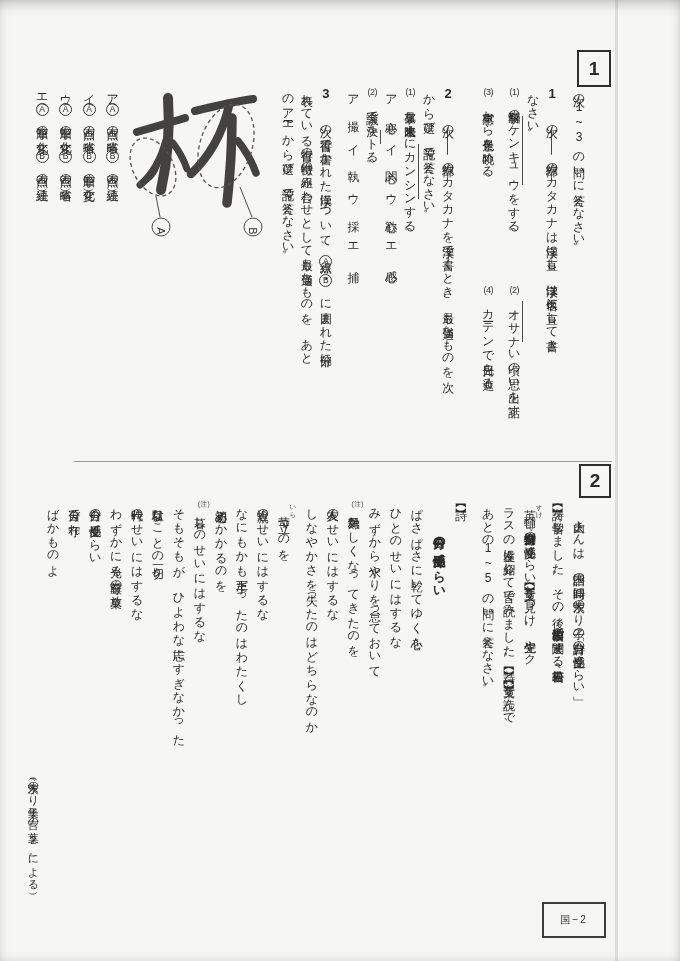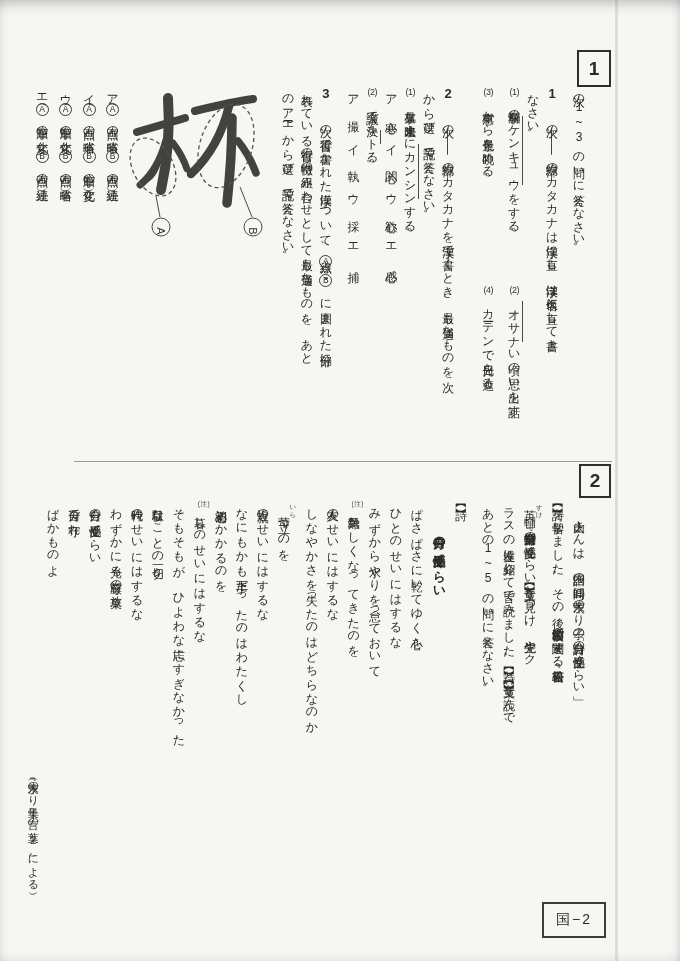--- a/index.html
+++ b/index.html
@@ -23,21 +23,21 @@
     align-items:center; justify-content:center; font-weight:bold;
     font-size:19px; background:transparent; }
   #box1 { left:577px; top:50px;  width:34px; height:37px; }
   #box2 { left:579px; top:464px; width:32px; height:34px; }
 
   #divider { position:absolute; left:74px; top:461px; width:538px; height:1px;
     background:#9b9b98; }
 
   #footbox { position:absolute; left:542px; top:902px; width:64px; height:36px;
     border:2px solid #3c3c3a; display:flex; align-items:center; justify-content:center;
-    font-size:14px; letter-spacing:2px; }
+    font-size:10px; letter-spacing:2px; }
 
   
   #sec1 { position:absolute; top:86px; right:95px; width:525px; height:362px;
     font-size:12px; }
   #sec1 p { margin-left:6px; }
   p.gapL { margin-left:14px !important; }
 
   .qnum { display:inline-block; writing-mode:horizontal-tb; font-weight:bold;
     font-size:13px; margin:1px 0 4px; }
   .hnum { display:inline-block; writing-mode:horizontal-tb; font-size:9px;

